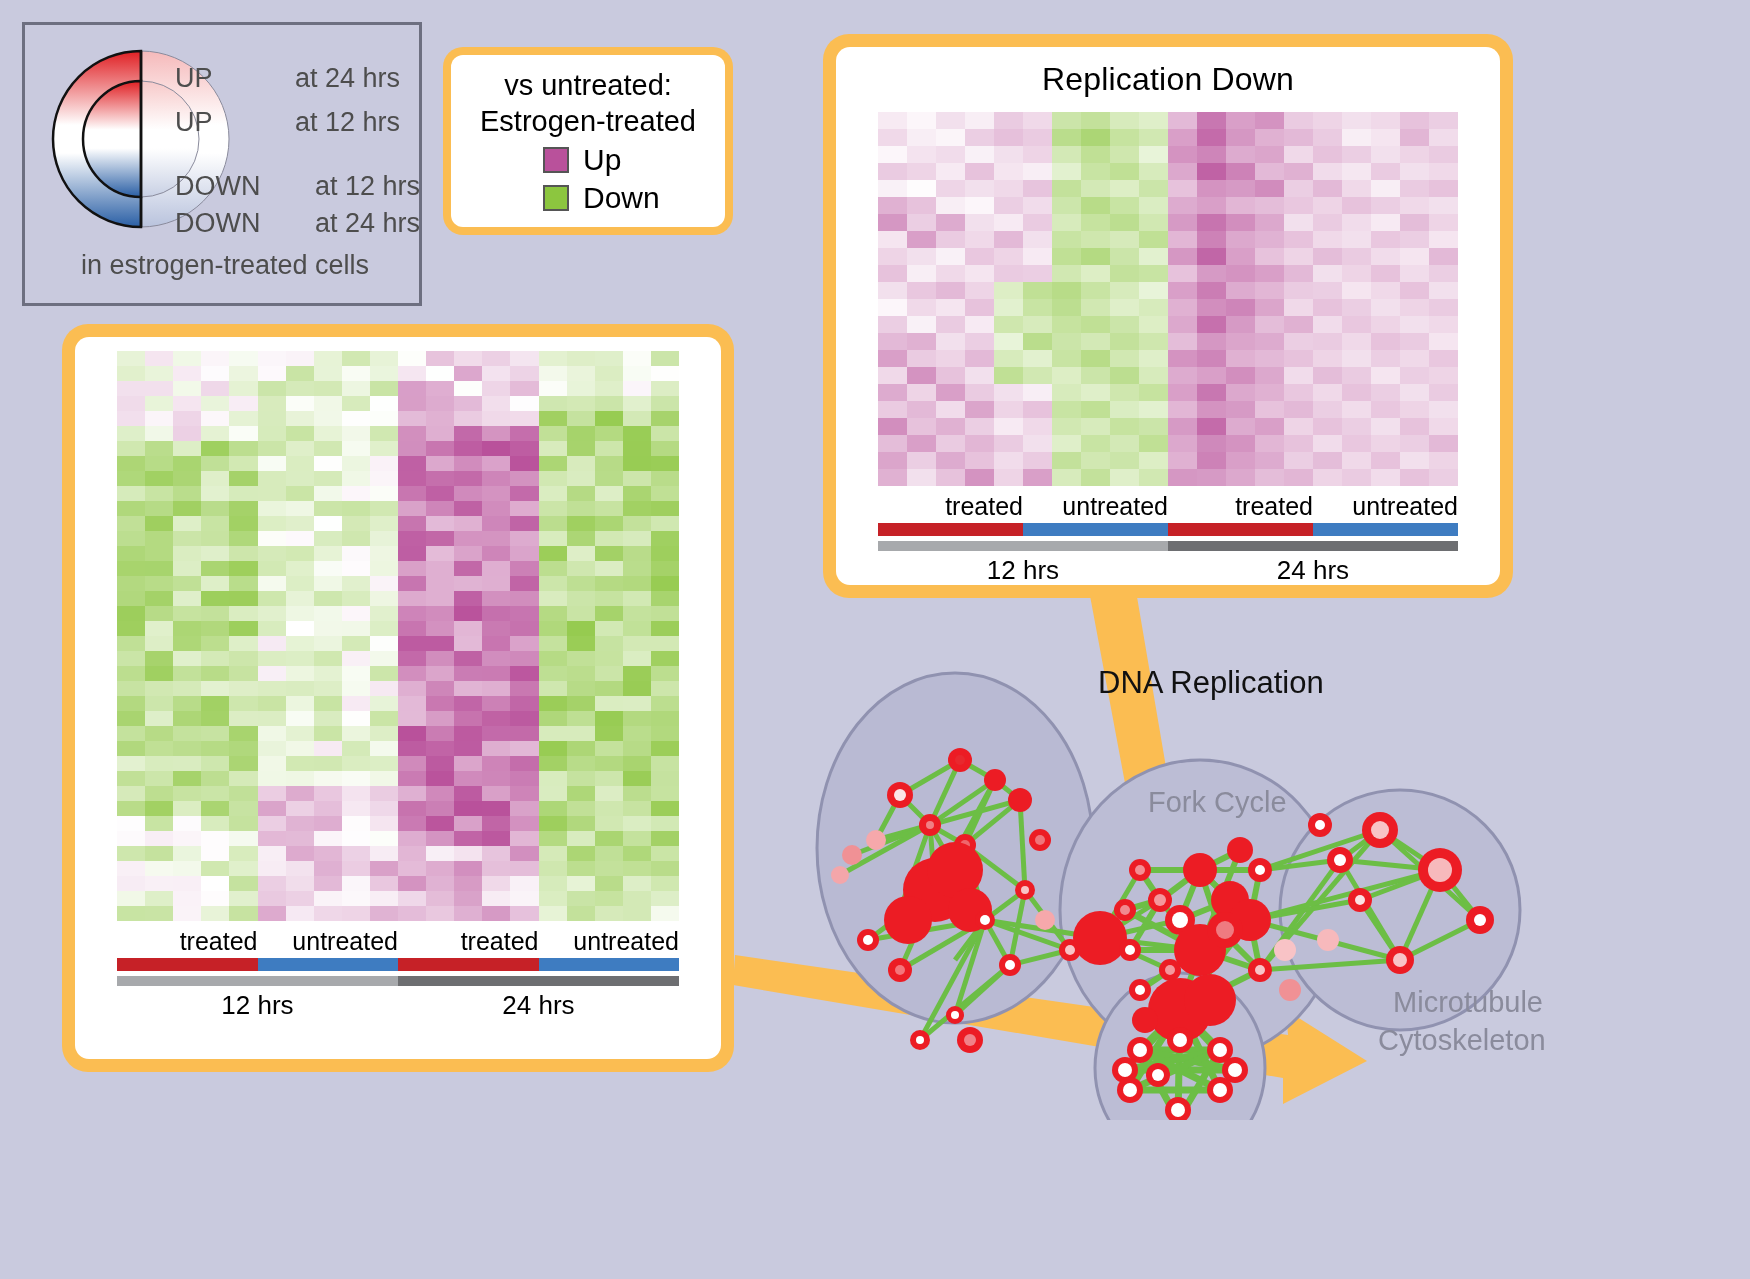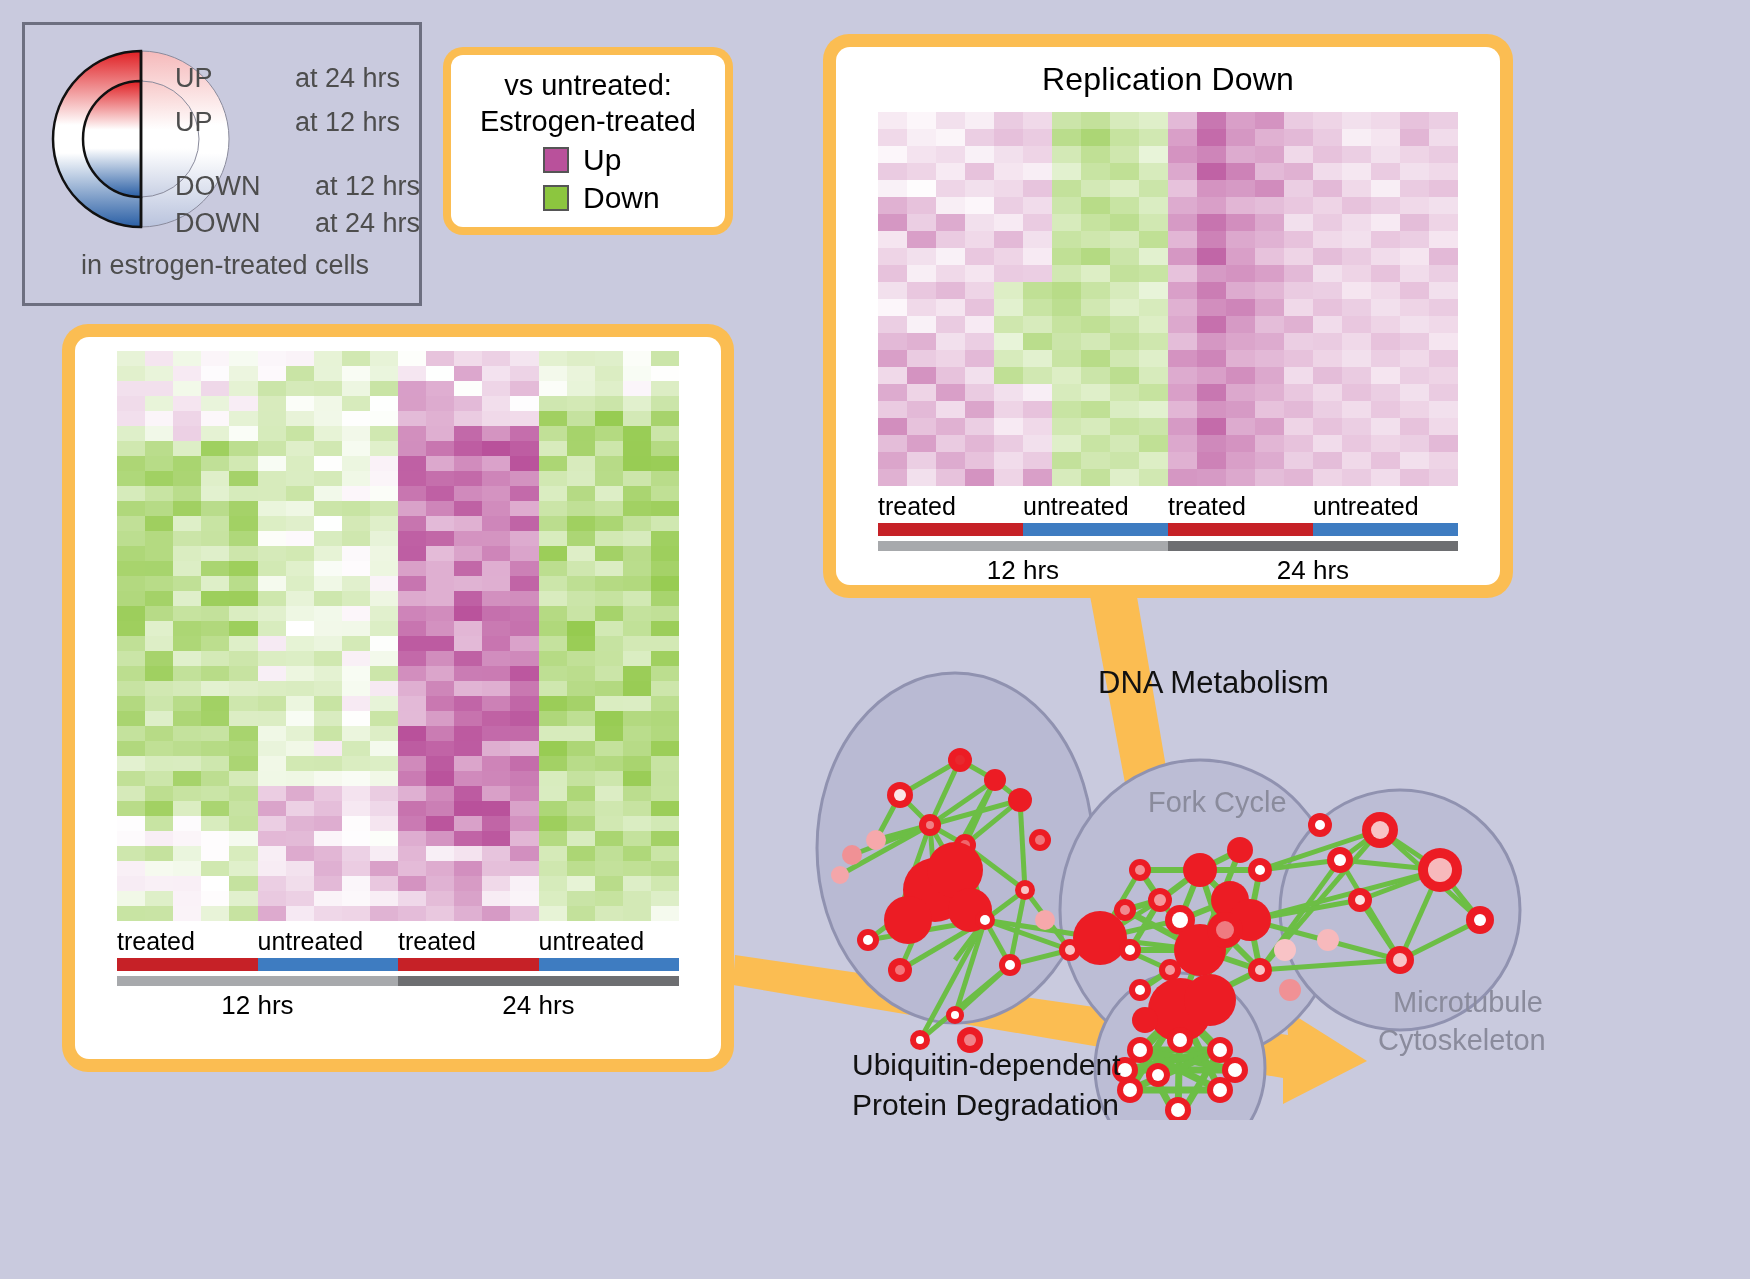--- a/index.html
+++ b/index.html
@@ -60,21 +60,21 @@
     position:relative;overflow:hidden;
   }
   .panel-title{
     text-align:center;font-size:32px;color:#000;padding-top:14px;
     letter-spacing:.2px;
   }
   .hm{display:grid;width:100%;}
   .hm div{width:100%;}
   .foot{position:relative;}
   .foot-labels{display:flex;}
-  .foot-labels span{flex:1;text-align:left;font-size:25px;color:#000;}
+  .foot-labels span{flex:1;text-align:right;font-size:25px;color:#000;}
   .bar-row{display:flex;height:13px;}
   .bar-row .b{flex:1;}
   .red{background:#c62127;}
   .blue{background:#3e7cc1;}
   .gray-l{background:#a7a9ac;}
   .gray-d{background:#6d6e71;}
   .time-row{display:flex;}
   .time-row span{flex:1;text-align:center;font-size:26px;color:#000;padding-top:4px;}
 
   
@@ -402,29 +402,25 @@
         <circle cx="398" cy="490" r="13" fill="#ec1c24"></circle>
           <circle cx="398" cy="490" r="7" fill="#ffffff"></circle>
         <circle cx="400" cy="420" r="13" fill="#ec1c24"></circle>
           <circle cx="400" cy="420" r="7" fill="#ffffff"></circle>
         <circle cx="378" cy="455" r="12" fill="#ec1c24"></circle>
           <circle cx="378" cy="455" r="6" fill="#ffffff"></circle>
       </g>
     </svg>
   </div>
 
-  <div class="net-label" id="lbl-dna">DNA Metabolism</div>
+  <div class="net-label" id="lbl-dna">DNA Replication</div>
   <div class="net-label" id="lbl-cc">Fork Cycle</div>
   <div class="net-label" id="lbl-mt">
     <div>Microtubule</div>
     <div>Cytoskeleton</div>
-  </div>
-  <div class="net-label" id="lbl-ub">
-    <div>Ubiquitin-dependent</div>
-    <div>Protein Degradation</div>
   </div>
 
   <div class="panel" id="panel-rf">
     <div class="panel-inner">
       <div class="panel-title">Replication Down</div>
       <div style="padding:14px 42px 0 42px;">
         <div class="hm" id="hm-rf" style="grid-template-columns: repeat(20, 1fr); grid-auto-rows: 17px;">
             <div style="background:#f7eaf3"></div>
             <div style="background:#fcf6fa"></div>
             <div style="background:#f2e0ed"></div>

